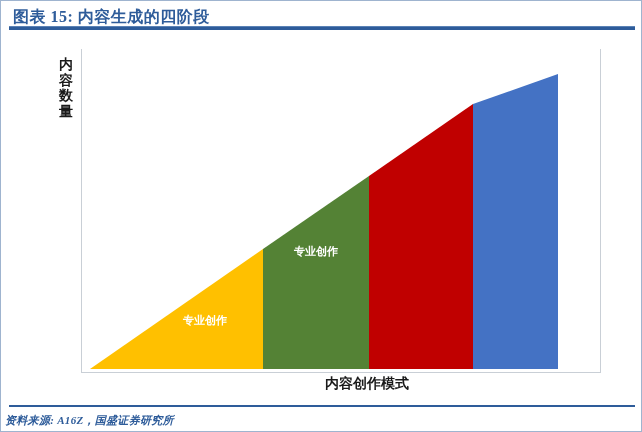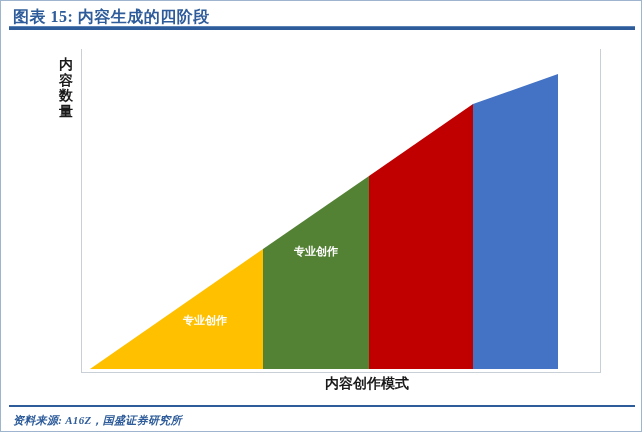--- a/index.html
+++ b/index.html
@@ -50,21 +50,21 @@
   .rule-bottom {
     position: absolute;
     left: 8px;
     top: 404px;
     width: 626px;
     height: 2px;
     background: #2e5c9a;
   }
   .fig-source {
     position: absolute;
-    left: 12px;
+    left: 4px;
     top: 412px;
     font-family: "Liberation Serif", serif;
     font-style: italic;
     font-weight: bold;
     font-size: 11px;
     color: #2e5c9a;
     letter-spacing: 0.3px;
     white-space: nowrap;
     text-align: center;
   }

